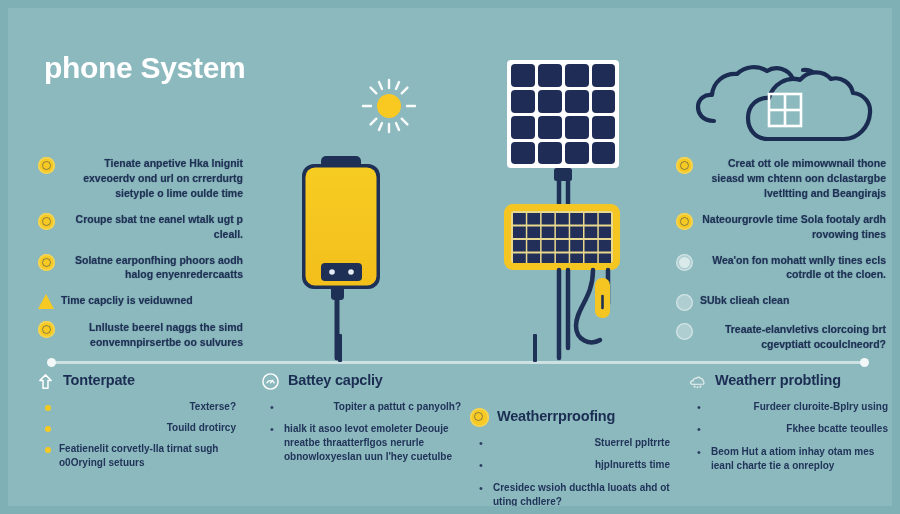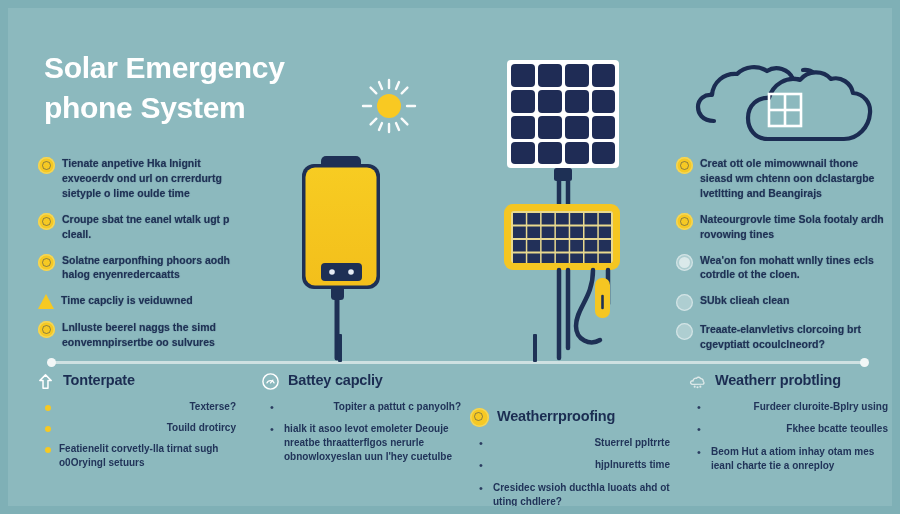--- a/index.html
+++ b/index.html
@@ -38,20 +38,21 @@
     color: #1c2f54;
   }
   #left-col  { left: 30px;  top: 148px; width: 205px; }
   #right-col { left: 668px; top: 148px; width: 210px; }
 
   .bullet-row {
     position: relative;
     display: flex;
     align-items: flex-start;
     margin-bottom: 11px;
+    text-align: right;
   }
   .bullet-ico {
     flex: 0 0 auto;
     width: 17px;
     height: 17px;
     margin-right: 7px;
     margin-top: 1px;
   }
   .bullet-txt {
     font-size: 10.5px;
@@ -348,21 +349,20 @@
     </g>
 
     <g stroke="#ffffff" stroke-width="2.6" fill="none">
       <rect x="761" y="86" width="32" height="32"></rect>
       <line x1="777" y1="86" x2="777" y2="118"></line>
       <line x1="761" y1="102" x2="793" y2="102"></line>
     </g>
   </svg>
 
   <div id="title">
-    <div>Solar Emergency</div>
     <div>phone System</div>
   </div>
 
   <div id="left-col" class="bullet-col">
     <div class="bullet-row">
       <div class="bullet-ico ico-circle"></div>
       <div class="bullet-txt">Tienate anpetive Hka lnignit exveoerdv ond url on crrerdurtg sietyple o lime oulde time</div>
     </div>
     <div class="bullet-row">
       <div class="bullet-ico ico-circle"></div>

